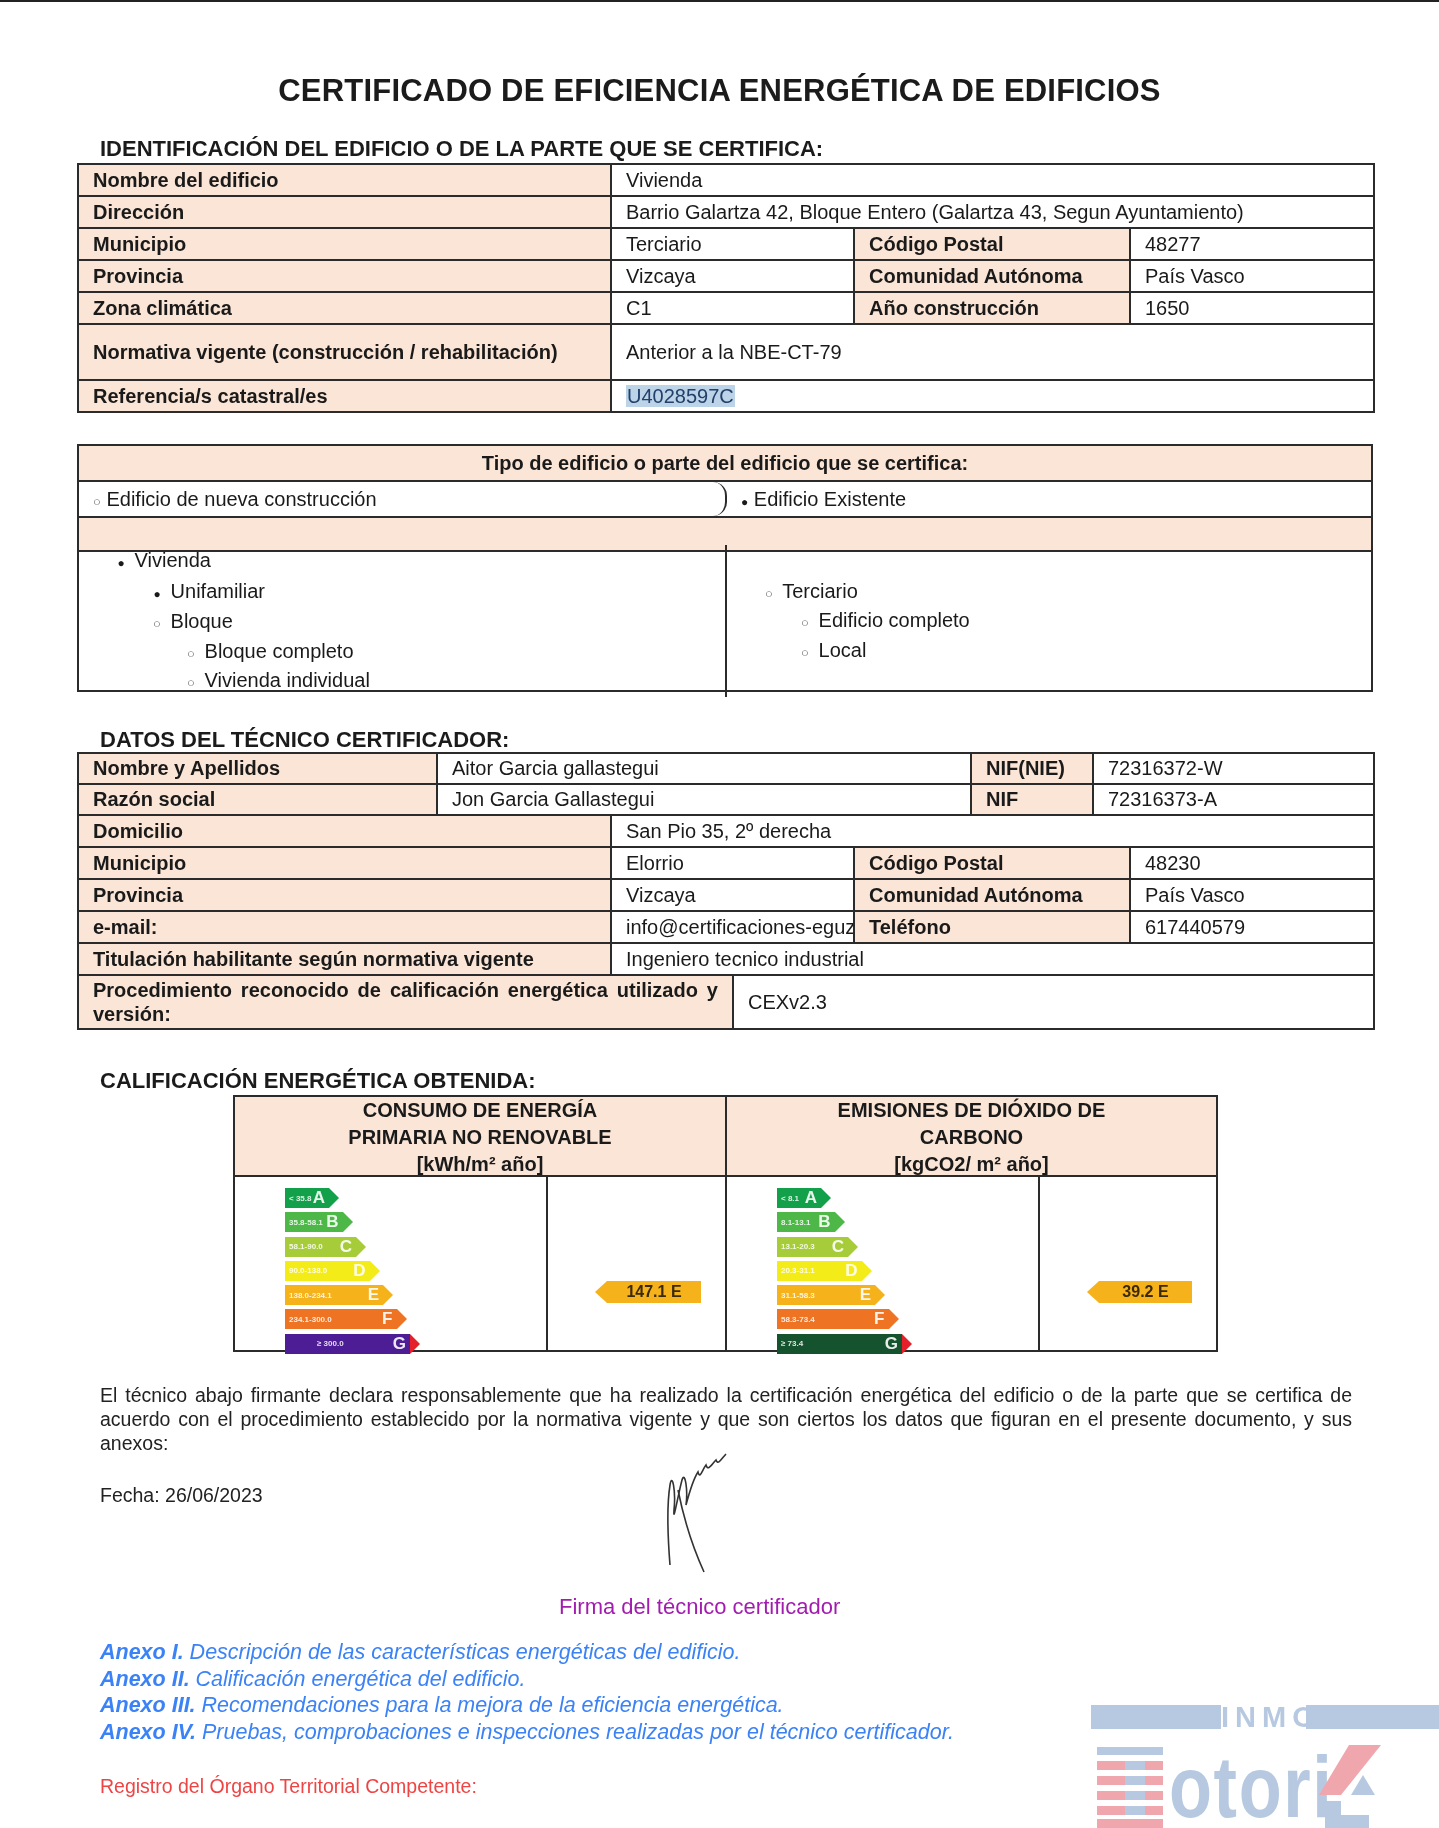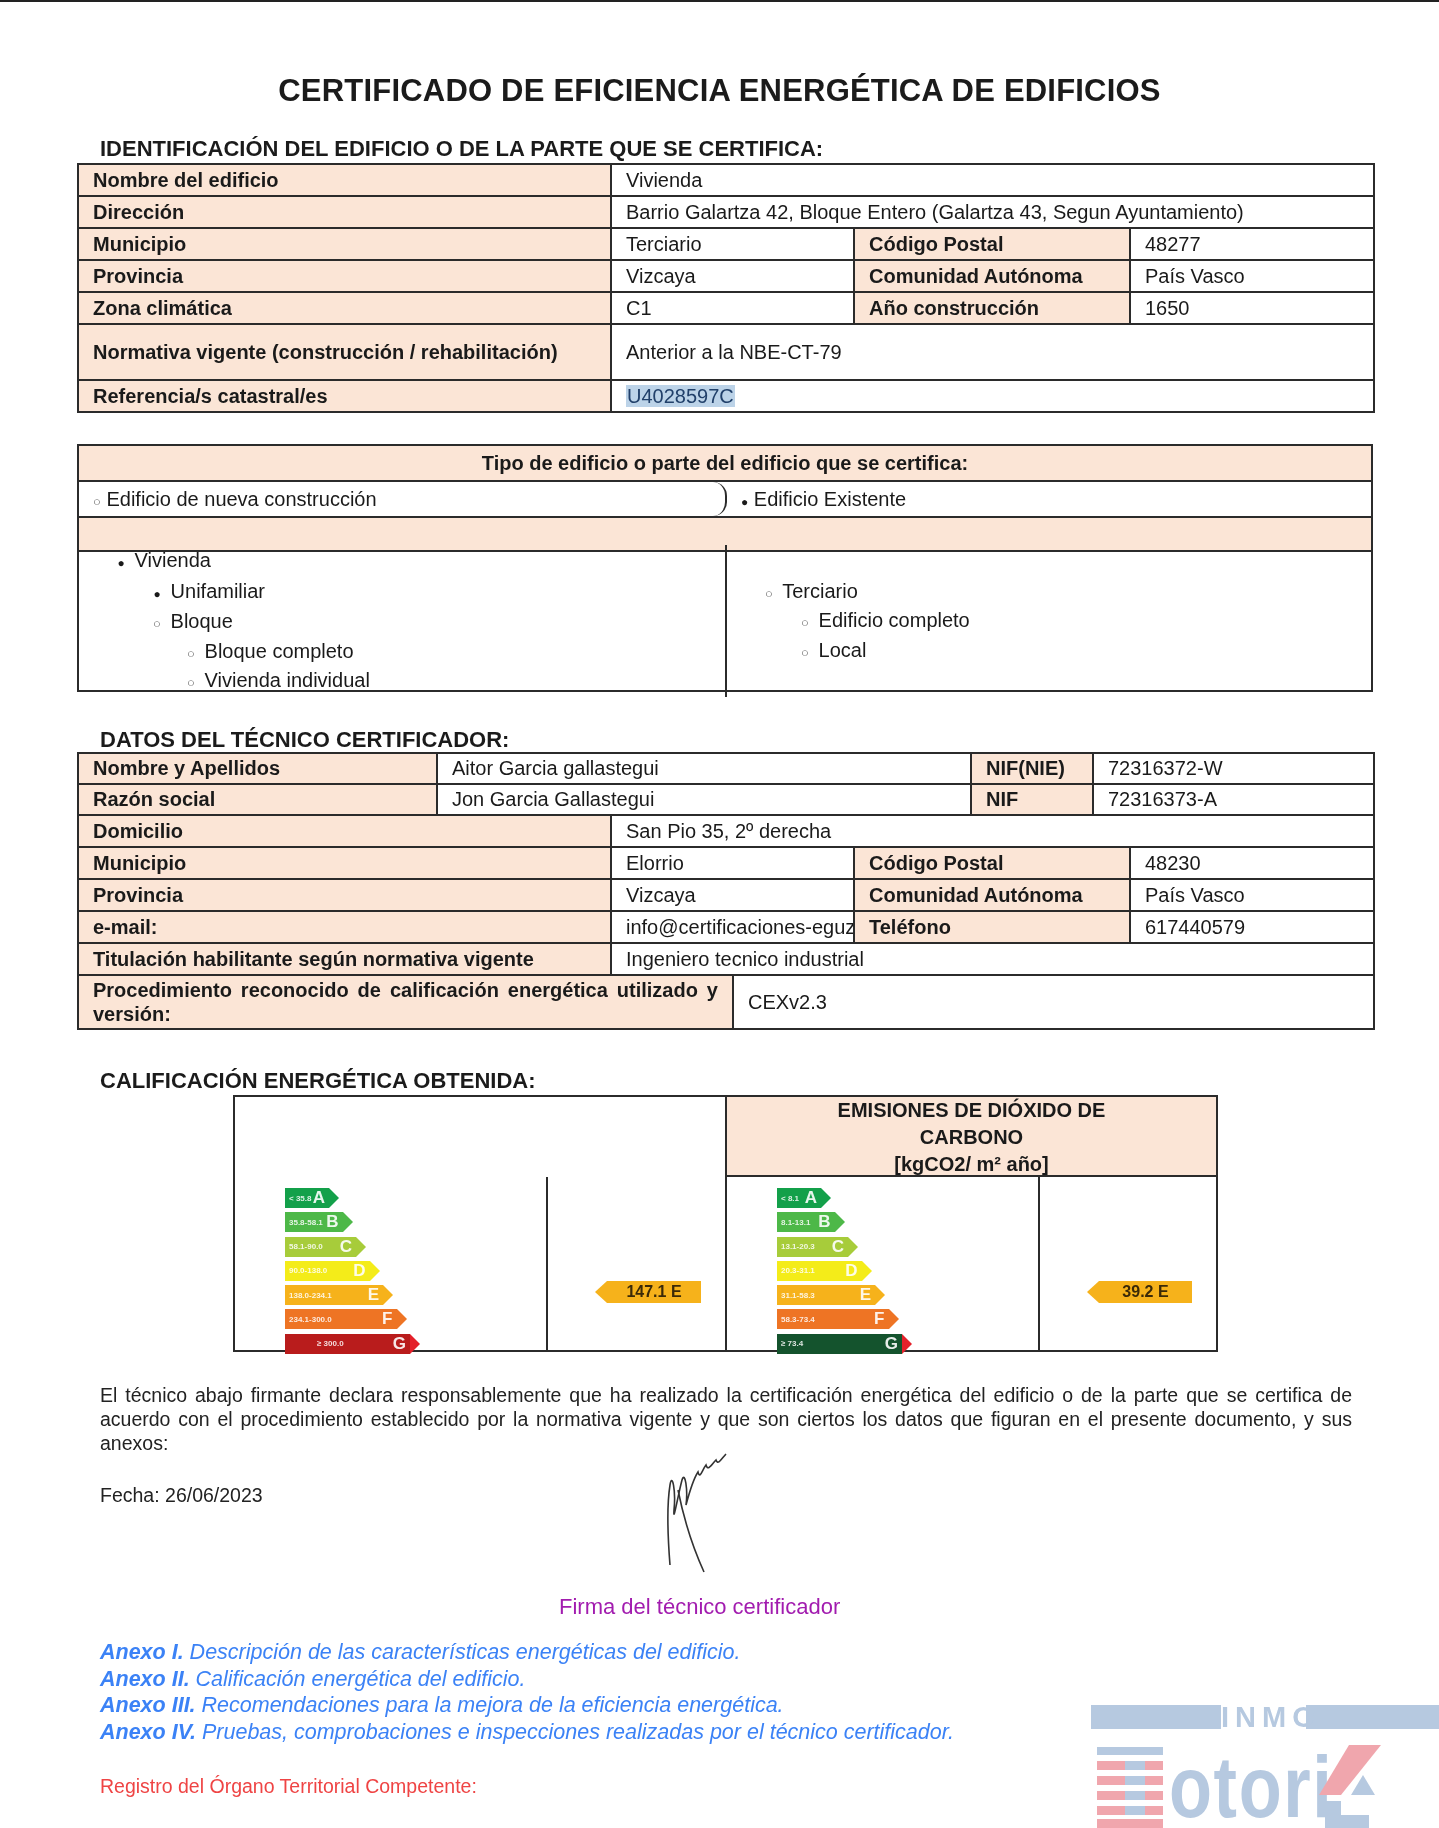--- a/index.html
+++ b/index.html
@@ -213,20 +213,25 @@
     <td class="lab wrap" colspan="2">Procedimiento reconocido de calificación energética utilizado y versión:</td>
     <td class="val" colspan="3">CEXv2.3</td>
   </tr>
 </tbody>
   </table>
 
 <div class="section-h" style="top:1068px;">CALIFICACIÓN ENERGÉTICA OBTENIDA:</div>
 
 <div class="rating">
 
+  <div class="hcell" style="left:0; width:490px;">
+    <div>CONSUMO DE ENERGÍA</div>
+    <div>PRIMARIA NO RENOVABLE</div>
+    <div>[kWh/m² año]</div>
+  </div>
   <div class="hcell" style="left:492px; width:489px;">
     <div>EMISIONES DE DIÓXIDO DE</div>
     <div>CARBONO</div>
     <div>[kgCO2/ m² año]</div>
   </div>
 
   <div class="vline" style="left:490px; top:0; height:253px;"></div>
   <div class="vline" style="left:311px; top:80px; height:173px;"></div>
   <div class="vline" style="left:803px; top:80px; height:173px;"></div>
 
@@ -267,21 +272,21 @@
         <div class="tip" style="border-left: 10px solid rgb(246, 178, 27);"></div>
       </div>
       <div class="bar">
         <div class="body" style="width: 111.5px; background: rgb(238, 116, 36);">
           <span class="rng">234.1-300.0</span>
           <span class="ltr">F</span>
         </div>
         <div class="tip" style="border-left: 10px solid rgb(238, 116, 36);"></div>
       </div>
       <div class="bar">
-        <div class="body" style="width: 125px; background: #b91c1c; padding-left: 32px;">
+        <div class="body" style="width: 125px; background: #4c1d95; padding-left: 32px;">
           <span class="rng">≥ 300.0</span>
           <span class="ltr">G</span>
         </div>
         <div class="tip" style="border-left: 10px solid rgb(228, 32, 42);"></div>
       </div>
     </div>
 
   <div class="scale" style="left:506px; top:91px;" id="scale-emisiones">
       <div class="bar">
         <div class="body" style="width: 44px; background: rgb(19, 160, 74);">

